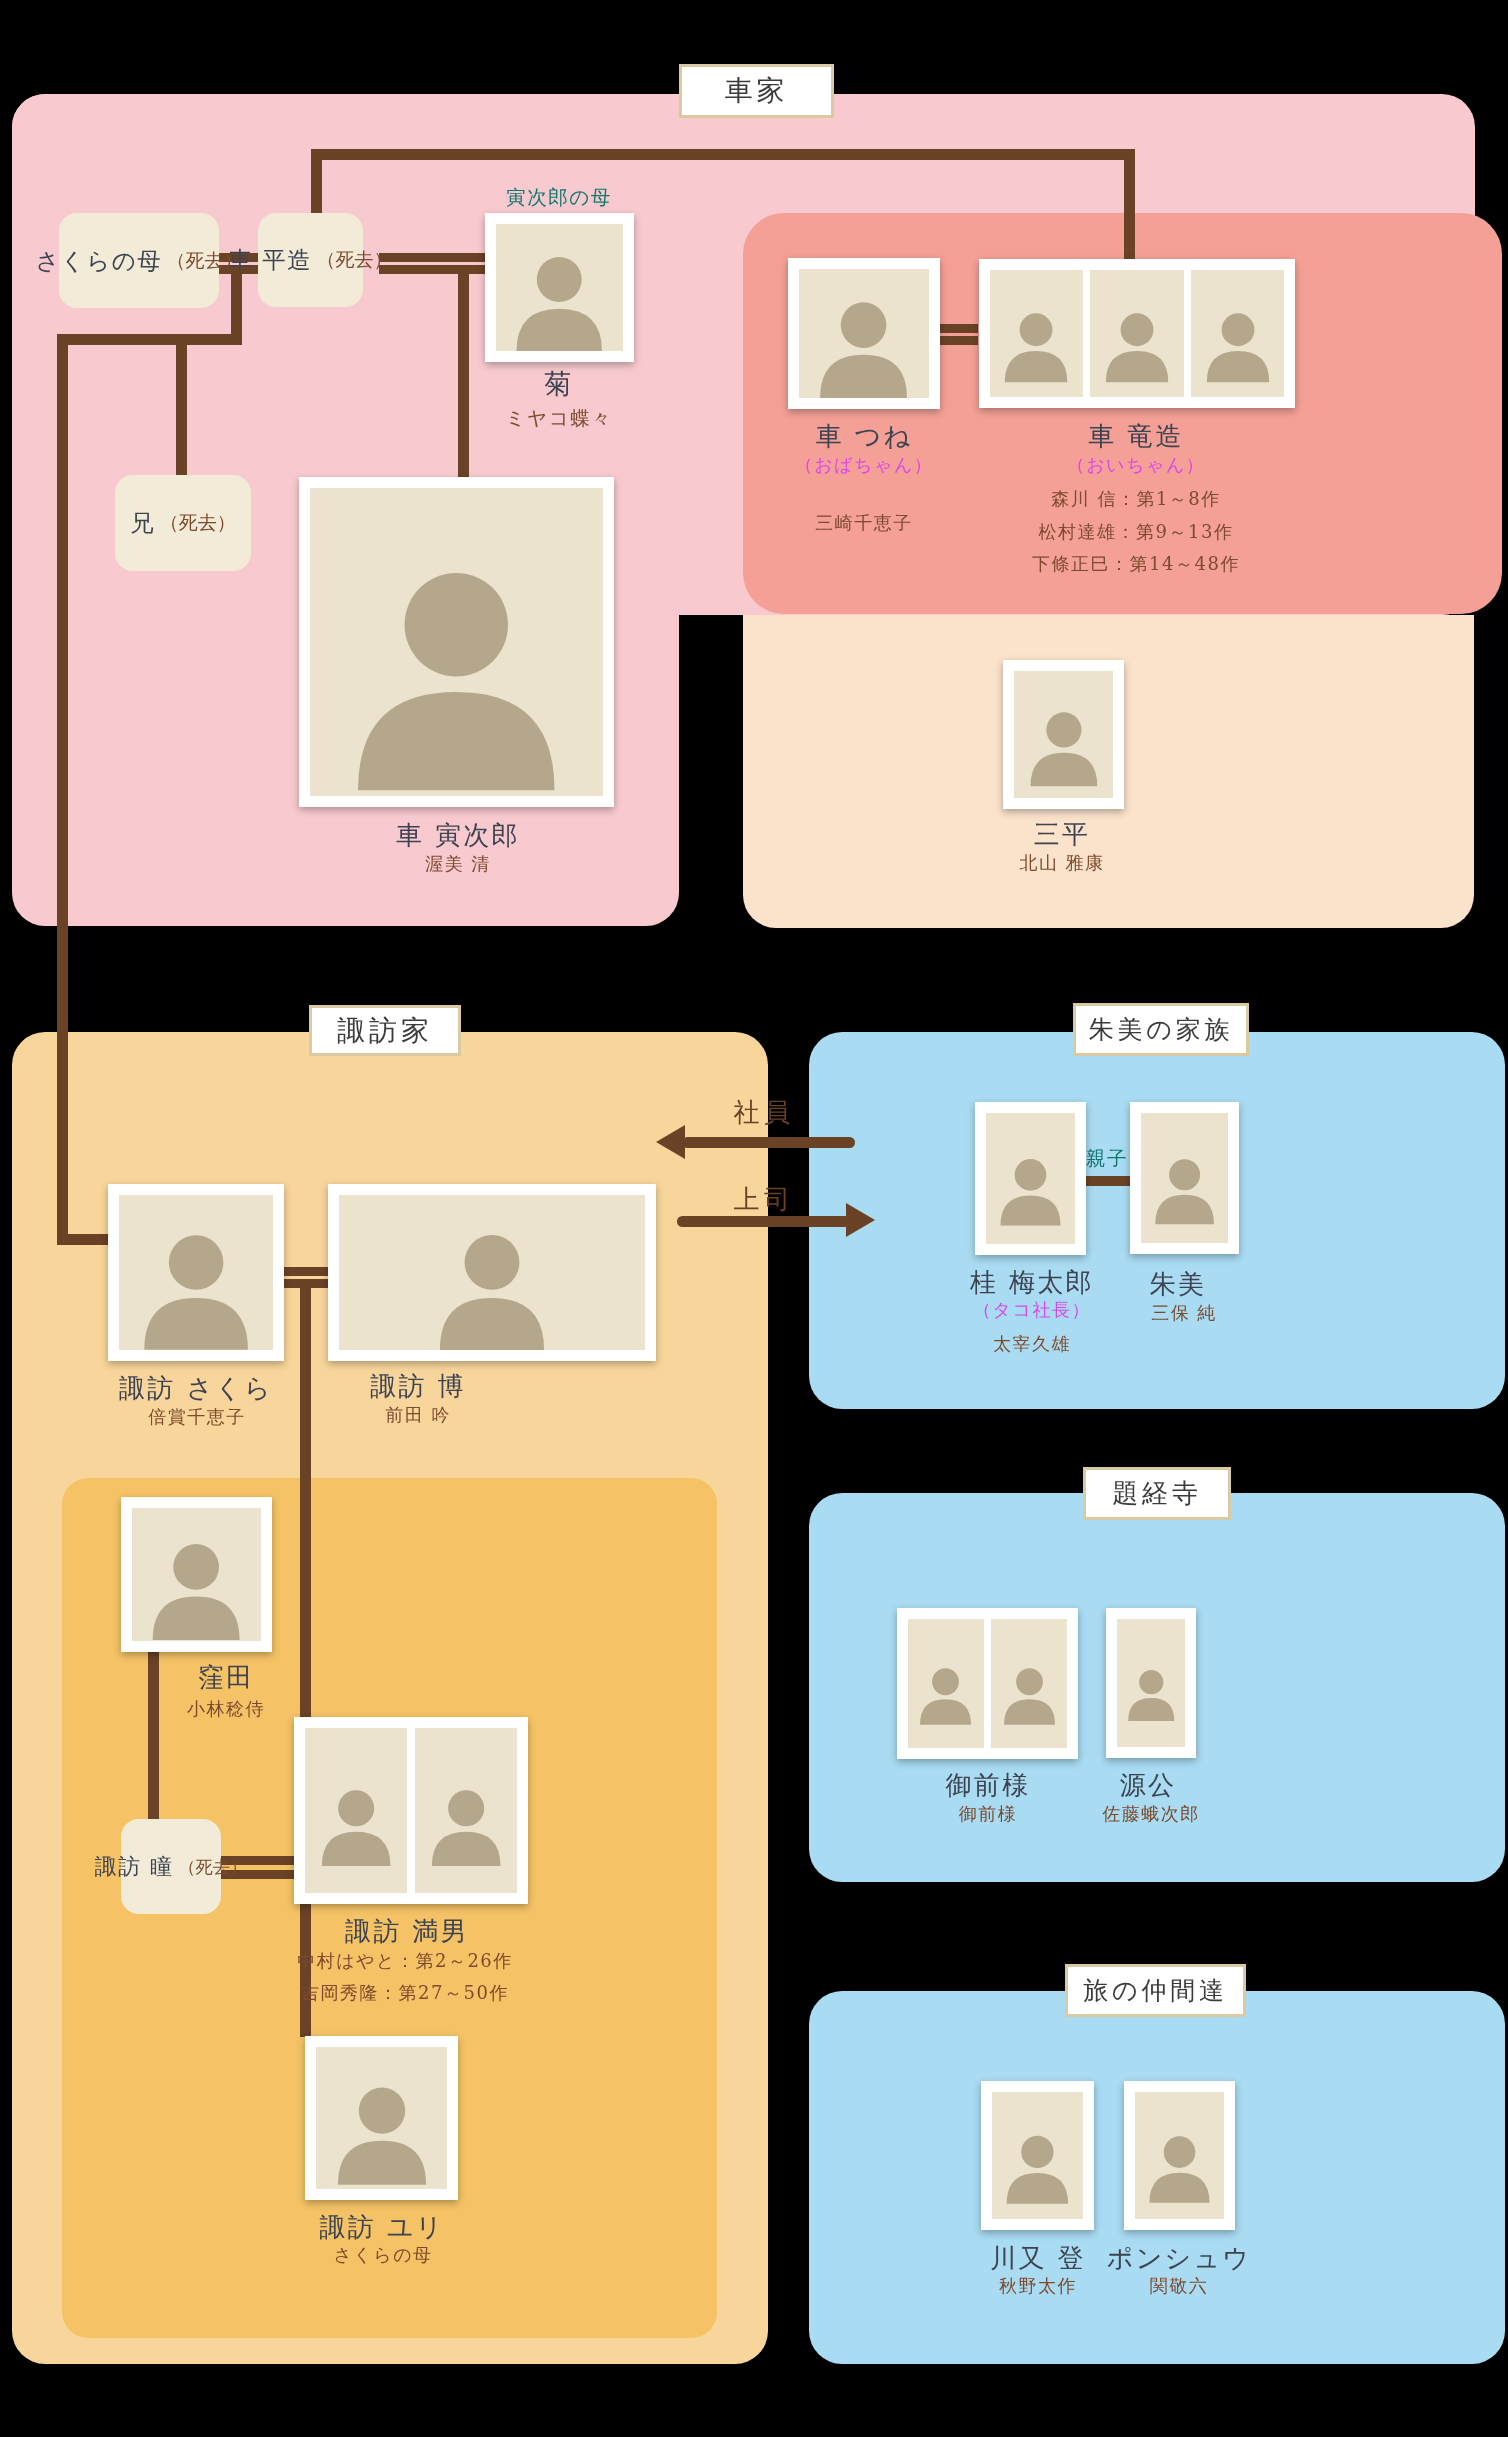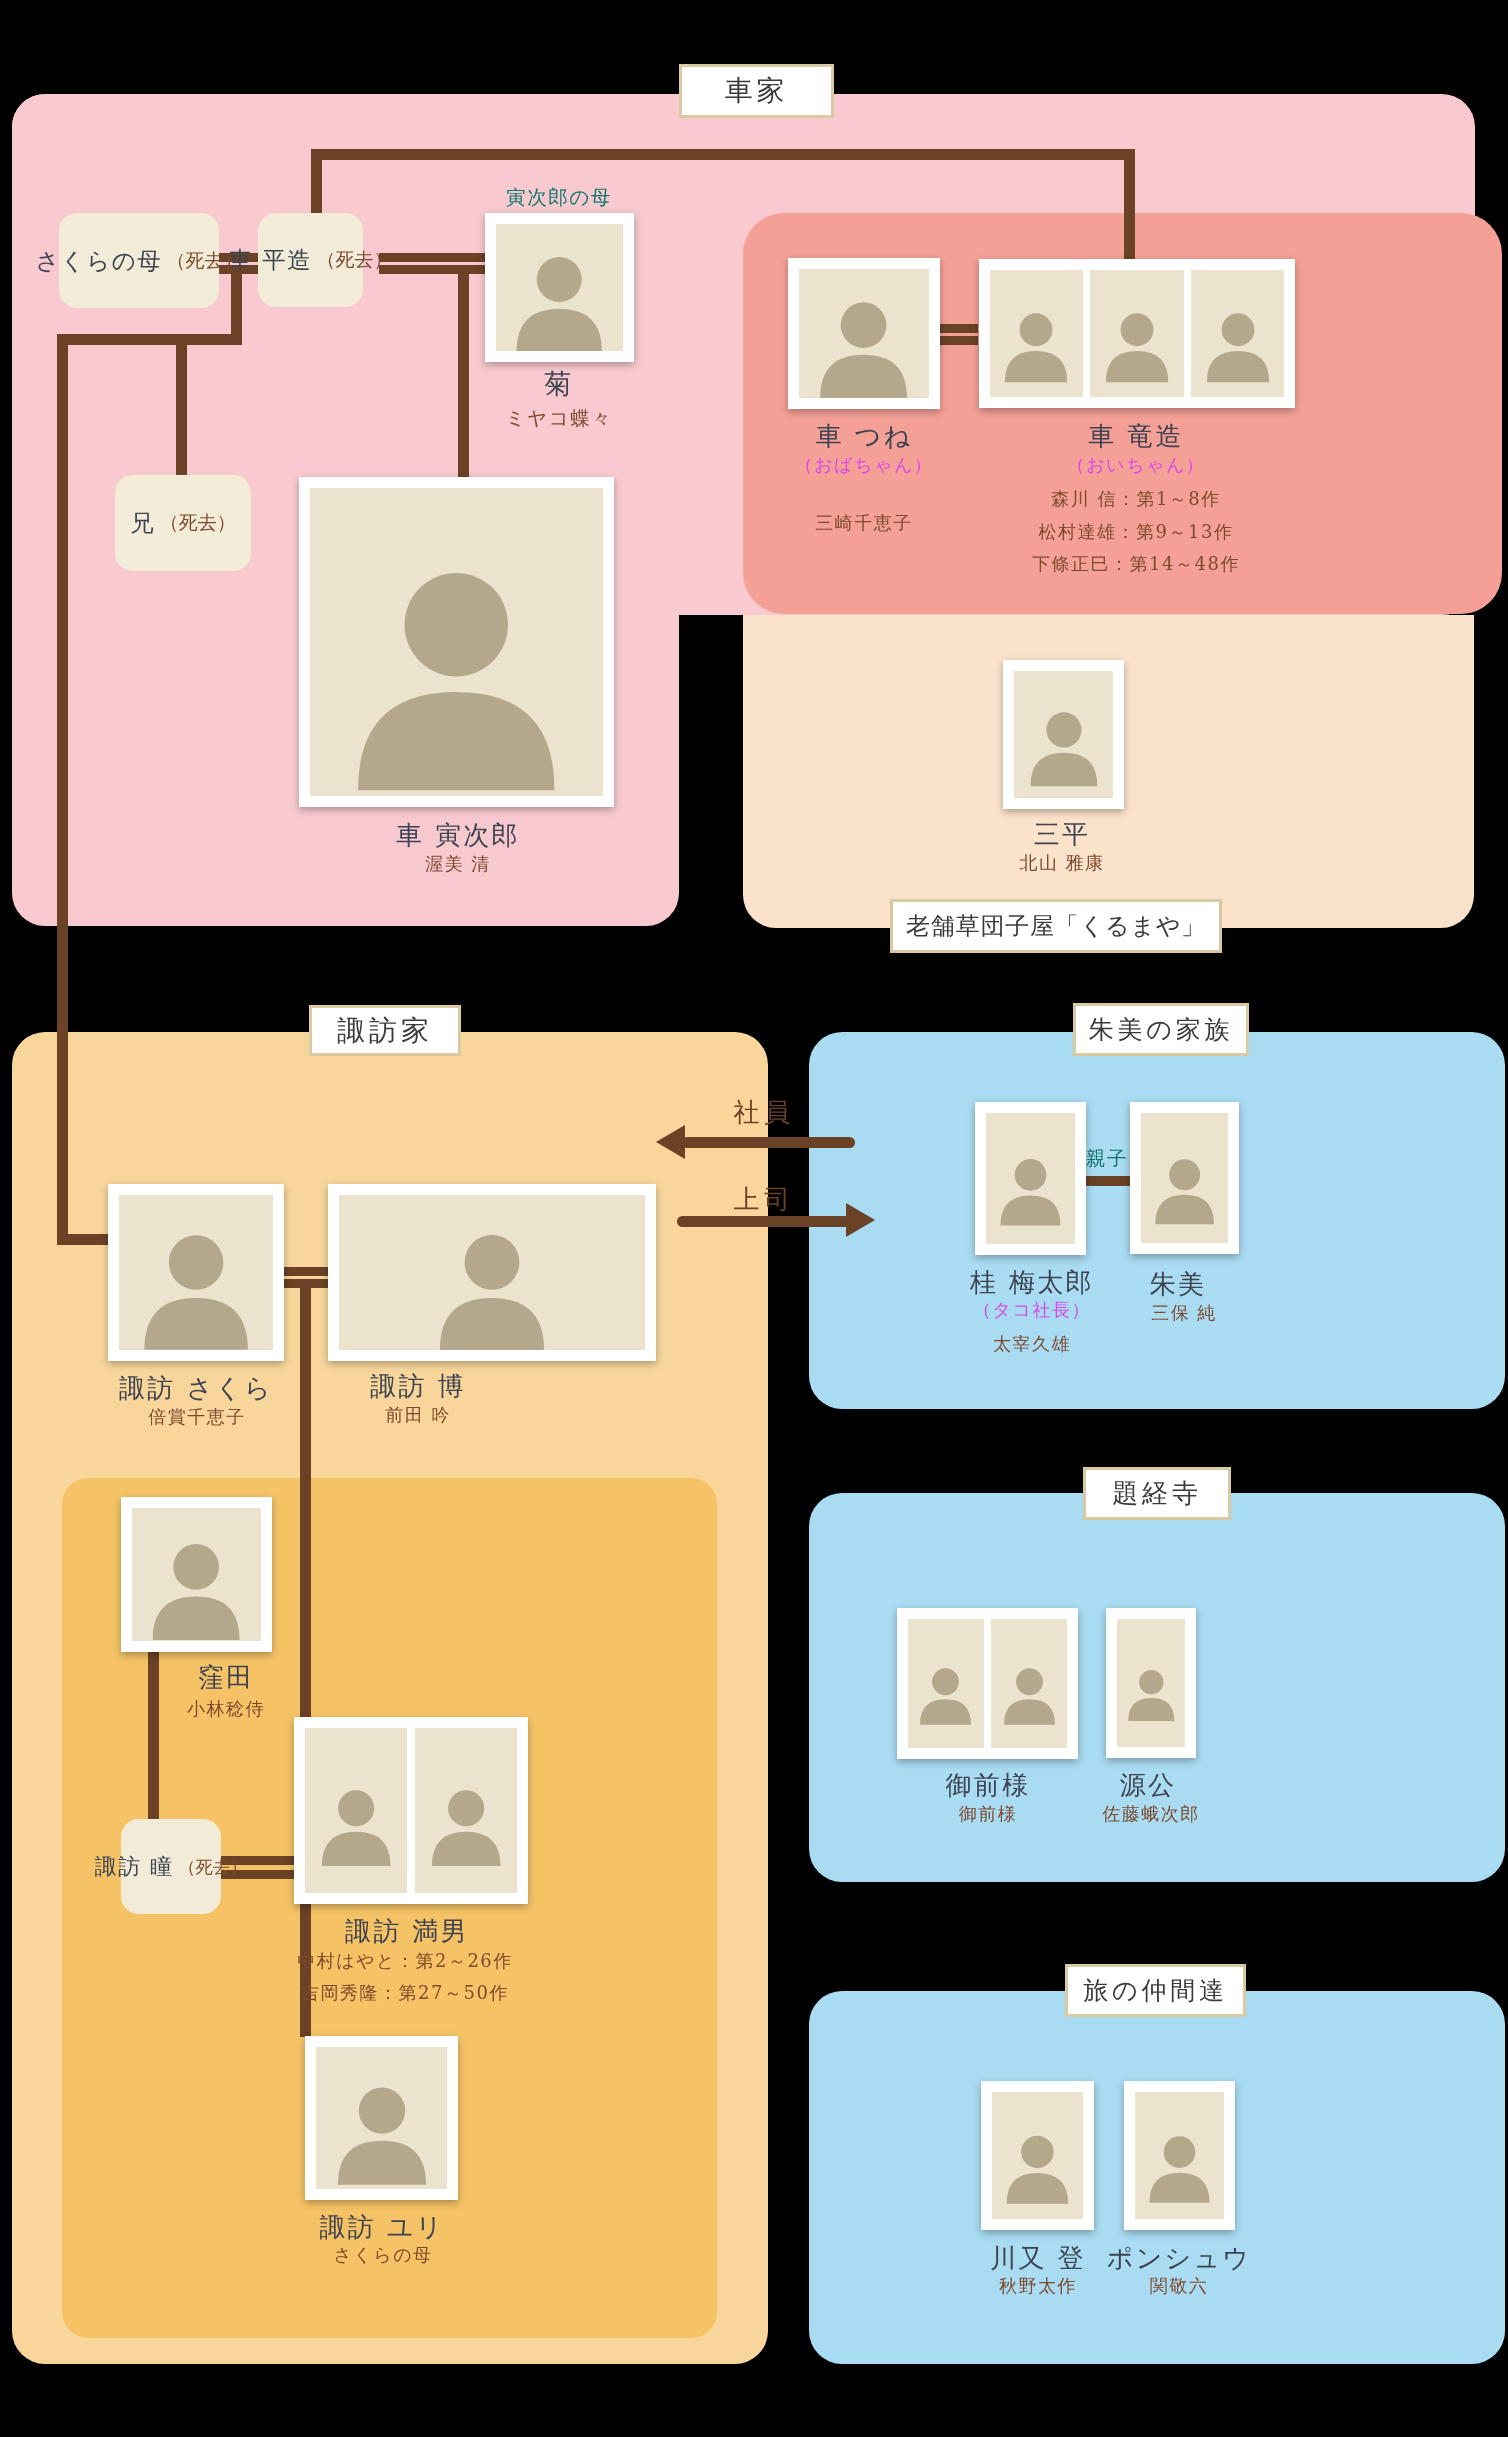--- a/index.html
+++ b/index.html
@@ -72,21 +72,20 @@
   <div class="hl" style="left:677px;top:1216px;width:173px;height:10.6px;border-radius:5.3px;"></div>
   <div class="tri" style="left:846px;top:1203px;border-left:29px solid #6a4226;border-top:17.3px solid transparent;border-bottom:17.3px solid transparent;"></div>
   <div class="lab rel" style="left:764px;top:1182px;">上司</div>
   <div class="lab note" style="left:1107px;top:1145px;">親子</div>
 
   <div class="tbox" style="left:679px;top:64px;width:155px;height:54px;">車家</div>
   <div class="tbox" style="left:309px;top:1005px;width:152px;height:51px;">諏訪家</div>
   <div class="tbox" style="left:1073px;top:1003px;width:176px;height:53px;font-size:25px;">朱美の家族</div>
   <div class="tbox" style="left:1083px;top:1467px;width:148px;height:53px;font-size:26px;">題経寺</div>
   <div class="tbox" style="left:1065px;top:1964px;width:181px;height:53px;font-size:25px;">旅の仲間達</div>
-  <div class="tbox" style="left:890px;top:899px;width:332px;height:54px;font-size:24px;letter-spacing:0.8px;">老舗草団子屋「くるまや」</div>
 
   <div class="nbox" style="left:59px;top:213px;width:160px;height:95px;">
     <div class="l1">さくらの母</div>
     <div class="l2">（死去）</div>
   </div>
   <div class="nbox" style="left:258px;top:213px;width:105px;height:94px;">
     <div class="l1">車 平造</div>
     <div class="l2">（死去）</div>
   </div>
   <div class="nbox" style="left:115px;top:475px;width:136px;height:96px;">

